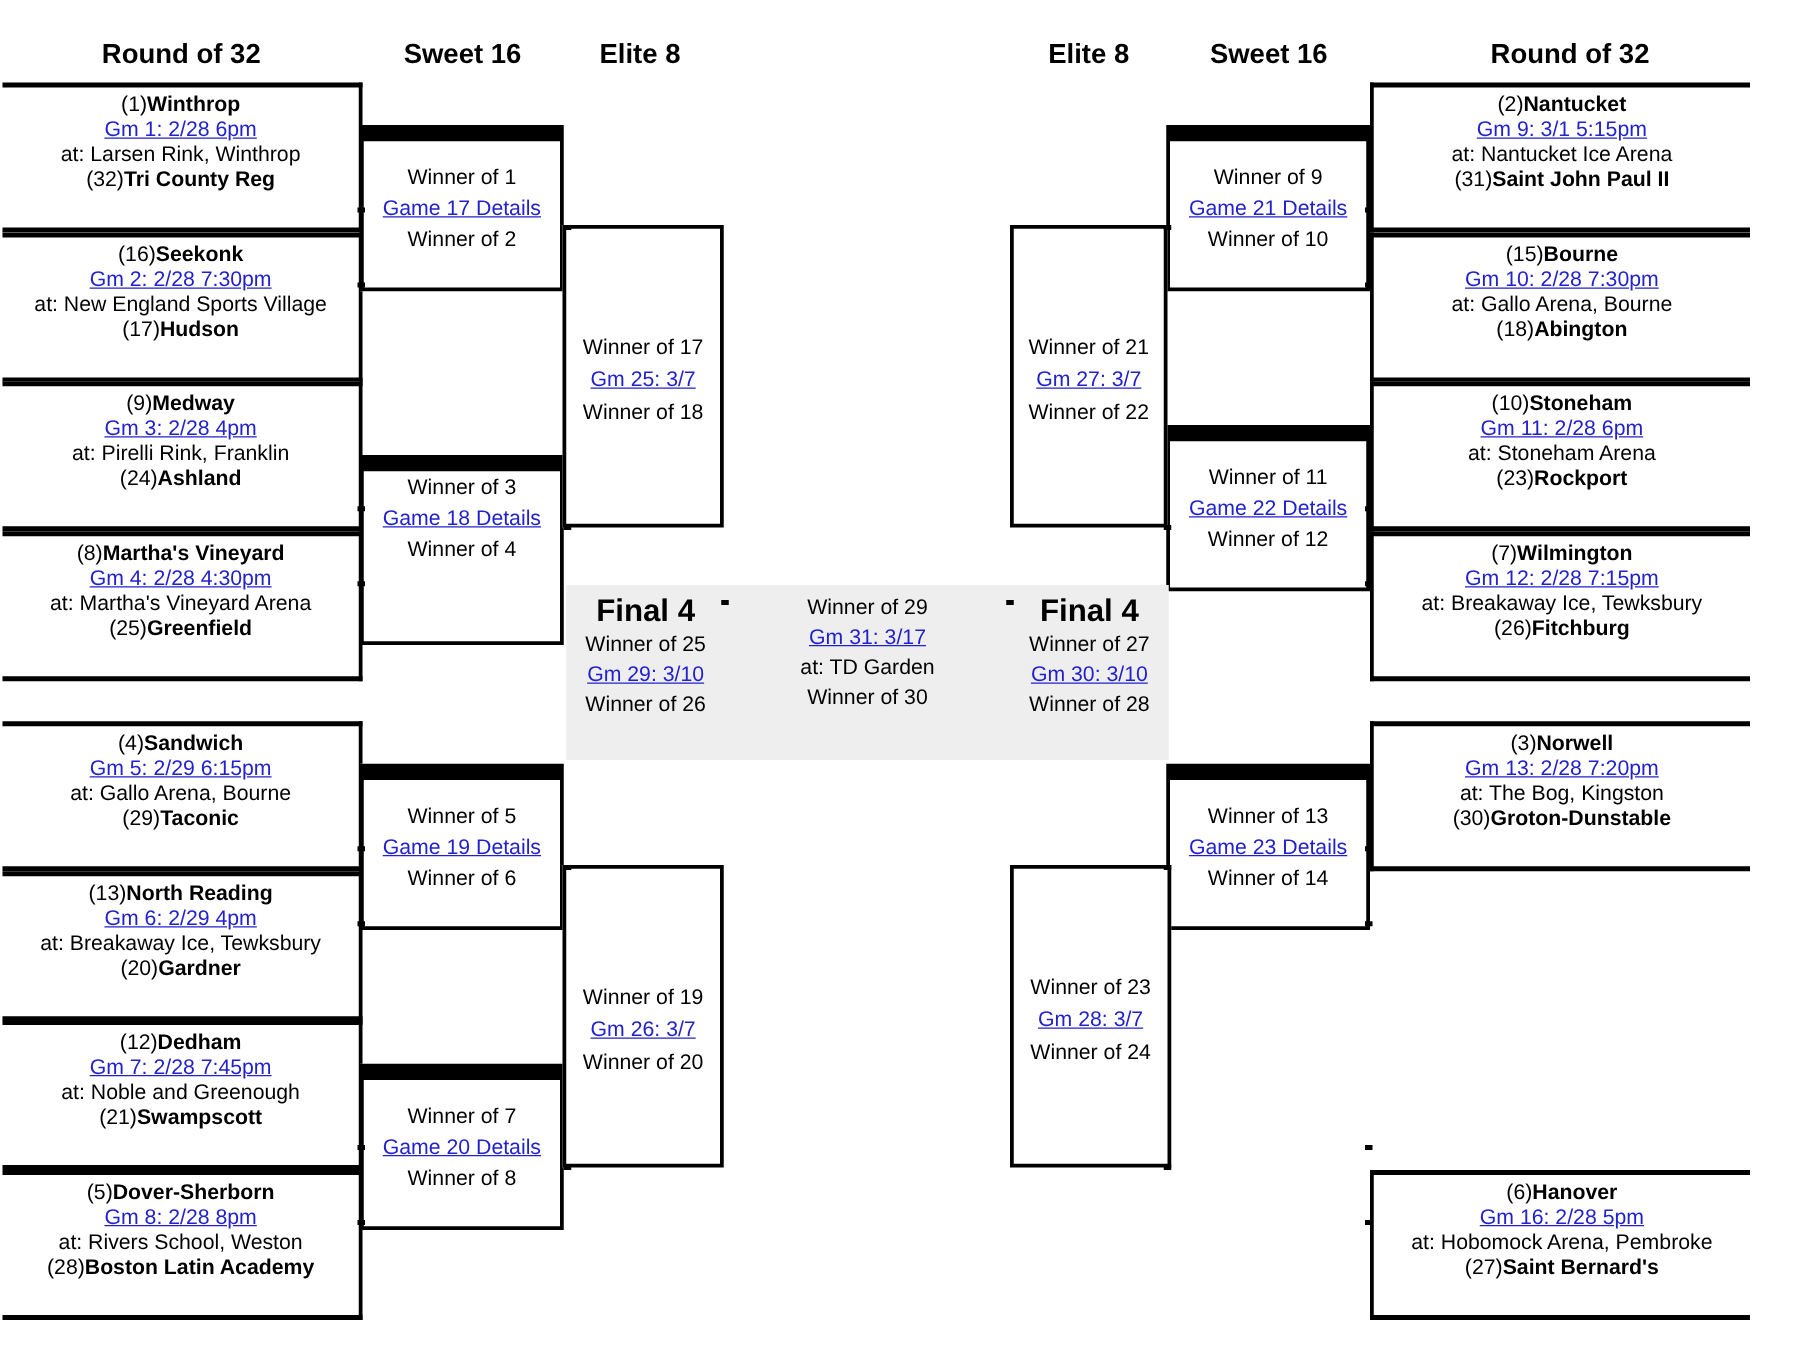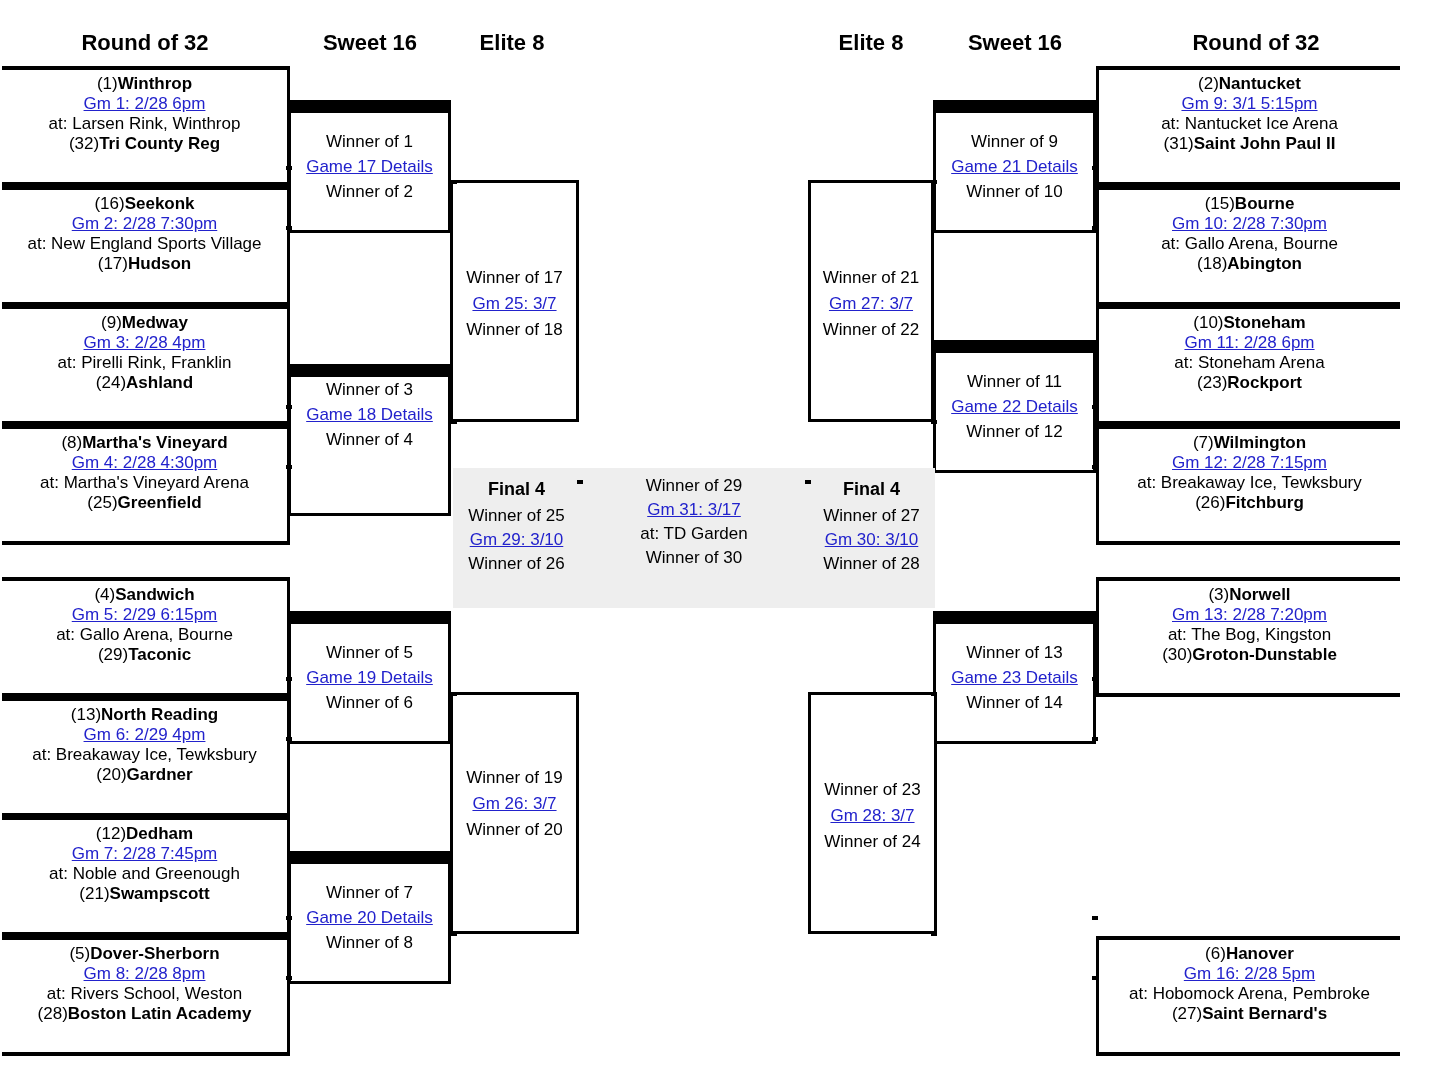--- a/index.html
+++ b/index.html
@@ -44,21 +44,21 @@
   }
   .s16 .line{line-height:25px;}
 
   
   .e8{border:3px solid #000;}
   .e8 .inner{position:absolute;width:100%;text-align:center;}
   .e8 .line{line-height:26px;}
 
   
   .panel{position:absolute;background:#eeeeee;text-align:center;box-sizing:border-box;}
-  .panel .ttl{font-size:18px;font-weight:bold;line-height:30px;white-space:nowrap;}
+  .panel .ttl{font-size:25px;font-weight:bold;line-height:30px;white-space:nowrap;}
   .panel .line{line-height:24px;}
 
   
   .conn{position:absolute;background:#000;}
 </style>
 </head>
 <body>
 
 <div id="bracket">
     <div class="col-head" style="left: 25px; top: 31px; width: 240px;">Round of 32</div>
@@ -187,21 +187,21 @@
       <div class="line">Winner of 14</div>
     </div>
     <div class="box e8" style="left: 450px; top: 180px; width: 129px; height: 242px;">
       <div class="inner" style="top: 82px; left: 0px;">
         <div class="line">Winner of 17</div>
         <div class="line gm">Gm 25: 3/7</div>
         <div class="line">Winner of 18</div>
       </div>
     </div>
     <div class="box e8" style="left: 450px; top: 692px; width: 129px; height: 242px;">
-      <div class="inner" style="top: 70px; left: 0px;">
+      <div class="inner" style="top: 90px; left: 0px;">
         <div class="line">Winner of 19</div>
         <div class="line gm">Gm 26: 3/7</div>
         <div class="line">Winner of 20</div>
       </div>
     </div>
     <div class="box e8" style="left: 808px; top: 180px; width: 126px; height: 242px;">
       <div class="inner" style="top: 82px; left: 0px;">
         <div class="line">Winner of 21</div>
         <div class="line gm">Gm 27: 3/7</div>
         <div class="line">Winner of 22</div>

